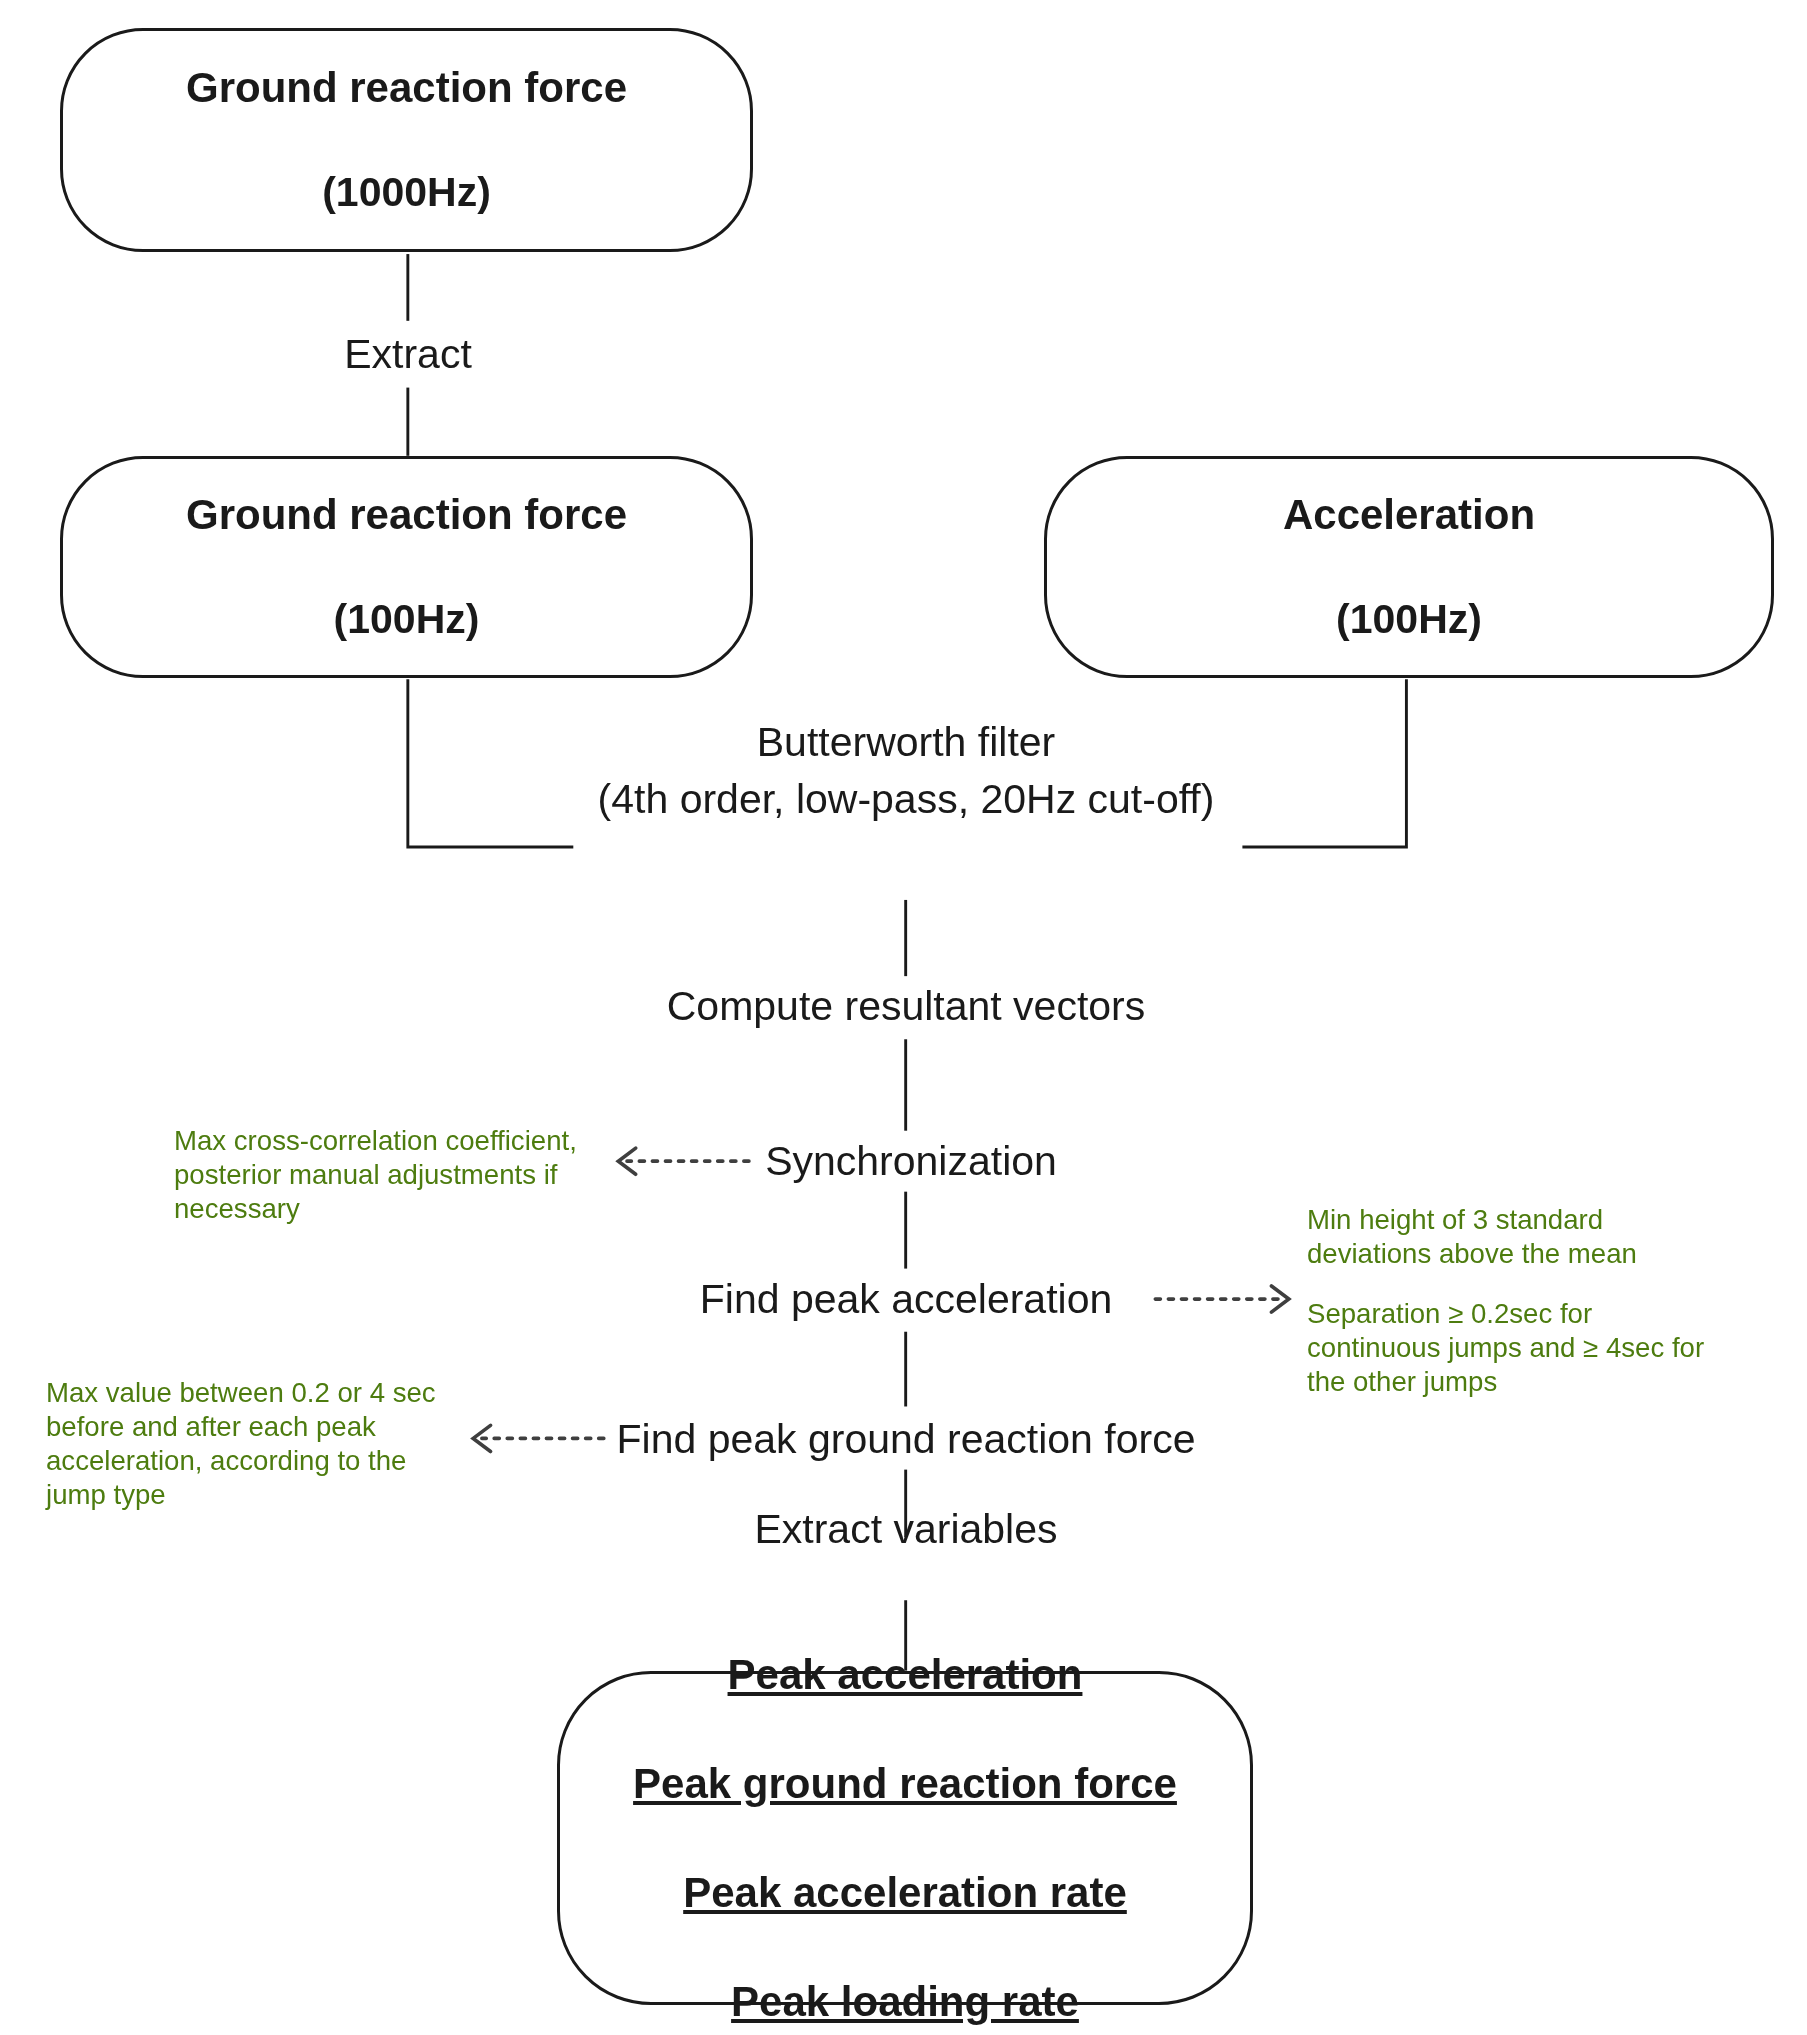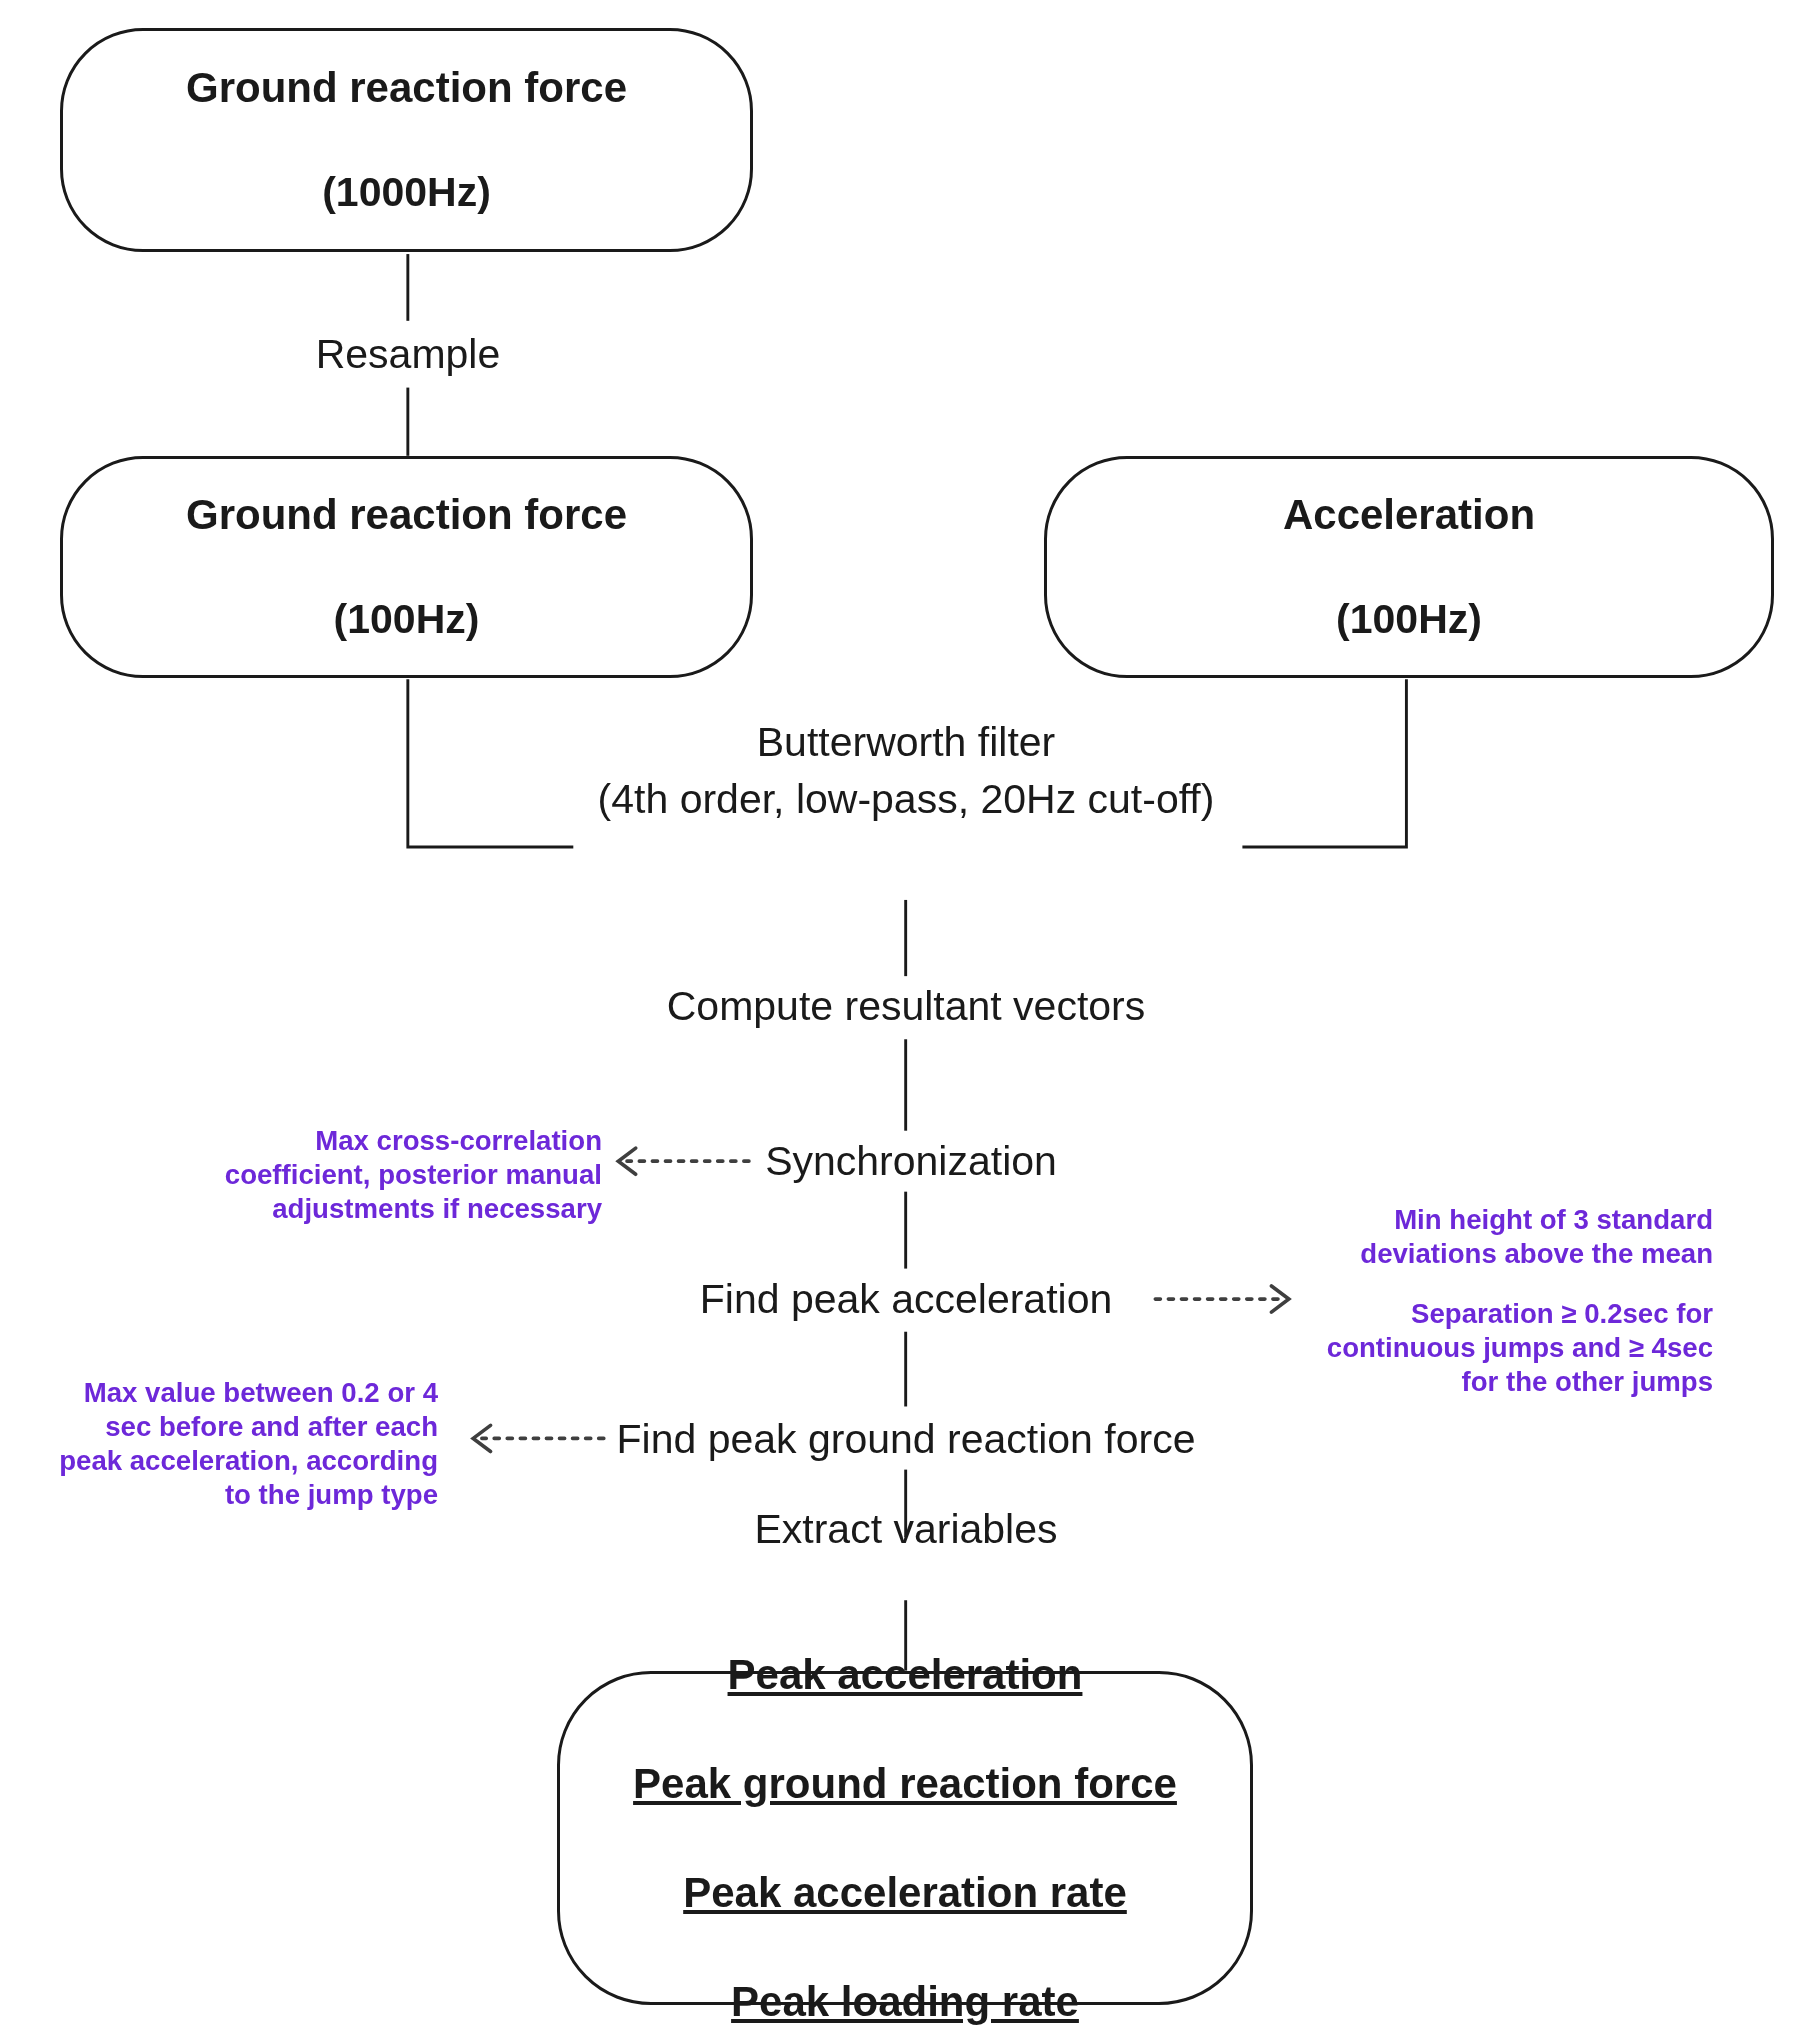--- a/index.html
+++ b/index.html
@@ -58,23 +58,22 @@
     transform: translate(-50%, -50%);
     font-size: 41px;
     white-space: nowrap;
     text-align: center;
     color: #1a1a1a;
   }
   .note {
     position: absolute;
     font-size: 27.6px;
     line-height: 34px;
-    color: #6d28d9;
-    text-align: right;
-    font-weight: bold;
+    color: #4d7c0f;
+    text-align: left;
   }
   .note .para + .para {
     margin-top: 26px;
   }
 </style>
 </head>
 <body>
 
 <div id="stage">
 
@@ -101,21 +100,21 @@
       <line x1="832" y1="1982" x2="664" y2="1982" stroke-dasharray="7 11"></line>
       <polyline points="676,1964 652,1982 676,2000"></polyline>
     </g>
   </svg>
 
   <div class="node" style="left:60px; top:27.6px; width:687px; height:218px;">
     <div class="title">Ground reaction force</div>
     <div class="subtitle">(1000Hz)</div>
   </div>
 
-  <div class="step-label" style="left:408px; top:354px;">Resample</div>
+  <div class="step-label" style="left:408px; top:354px;">Extract</div>
 
   <div class="node" style="left:60px; top:456px; width:687px; height:216px;">
     <div class="title">Ground reaction force</div>
     <div class="subtitle">(100Hz)</div>
   </div>
 
   <div class="node" style="left:1044px; top:456px; width:724px; height:216px;">
     <div class="title">Acceleration</div>
     <div class="subtitle">(100Hz)</div>
   </div>

